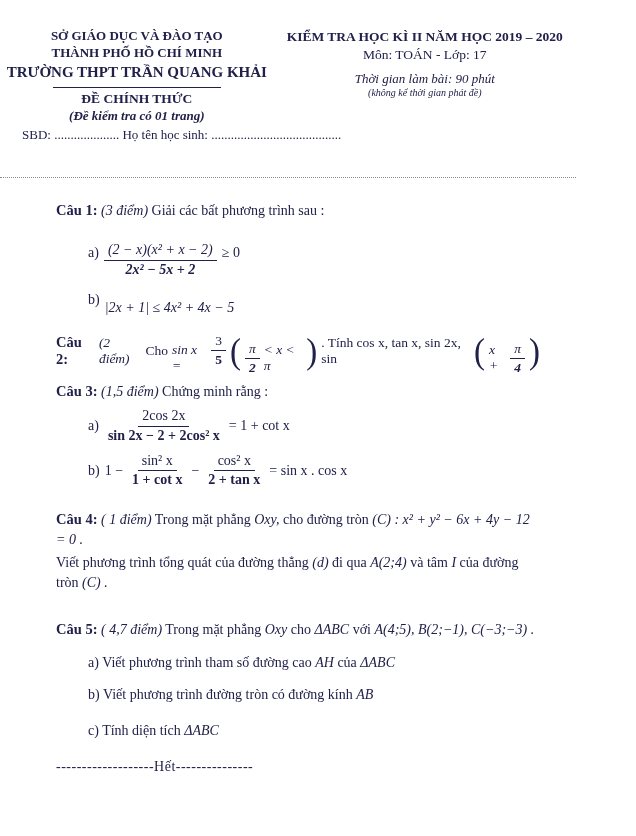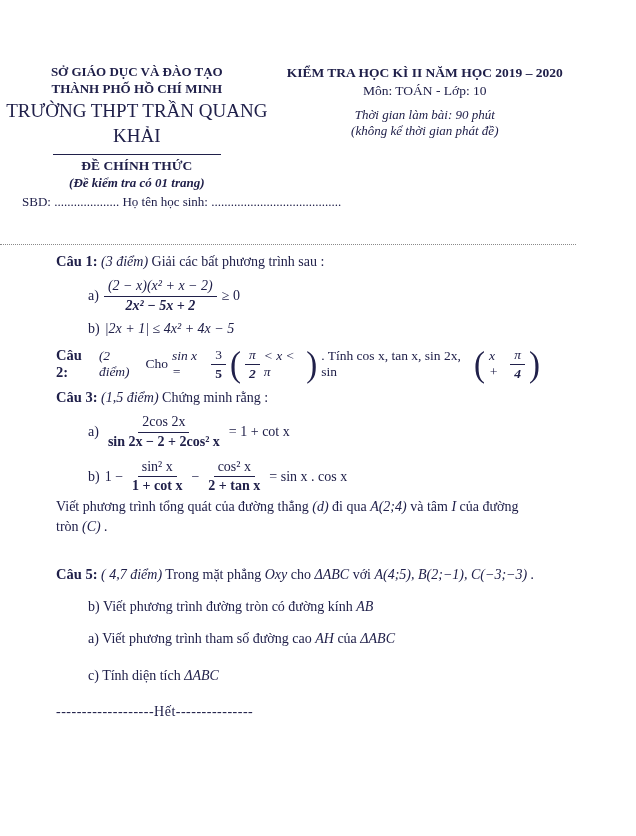--- a/index.html
+++ b/index.html
@@ -2,51 +2,51 @@
 <html><head>
 <meta charset="utf-8">
 <style>
   * { box-sizing: border-box; margin: 0; padding: 0; }
   html, body { background: #ffffff; }
   body {
     width: 636px; height: 836px;
     font-family: "Liberation Serif", serif;
     color: #20204a;
   }
-  .page { width: 576px; height: 836px; padding-top: 64px; overflow: hidden; position: relative; }
+  .page { width: 576px; height: 836px; padding-top: 28px; overflow: hidden; position: relative; }
 
   
   .header { display: flex; }
   .h-left { width: 47.5%; text-align: center; }
   .dept { font-size: 13px; font-weight: bold; line-height: 1.3; }
-  .school { font-size: 19px; font-weight: normal; line-height: 1.35; }
+  .school { font-size: 15px; font-weight: bold; line-height: 1.35; }
   .rule { width: 168px; border-top: 1.7px solid #20204a; margin: 5px auto 3px auto; }
   .exam-type { font-size: 13.5px; font-weight: bold; line-height: 1.25; }
   .exam-note { font-size: 13px; font-weight: bold; font-style: italic; line-height: 1.25; }
   .sbd { font-size: 13px; text-align: left; padding-left: 22px; white-space: nowrap; margin-top: 3px; }
   .h-right { width: 52.5%; text-align: center; }
   .r-title { font-size: 13.5px; font-weight: bold; line-height: 1.3; }
   .r-subject { font-size: 13.5px; margin-top: 1px; }
   .r-duration { font-size: 13px; font-style: italic; margin-top: 8px; }
-  .r-note { font-size: 13px; font-style: italic; }
+  .r-note { font-size: 10px; font-style: italic; }
 
   .dotted-sep { border-top: 1.5px dotted #8a8a8a; margin-top: 34px; }
 
   
   .qbody { padding-left: 56px; padding-right: 36px; font-size: 14px; }
-  .qhead { margin-top: 7px; line-height: 1.35; }
+  .qhead { margin-top: 23px; line-height: 1.35; }
   .qlabel { font-weight: bold; font-size: 14.5px; }
   .qpoints { font-style: italic; }
   .indent { margin-left: 32px; }
   .mrow { display: flex; align-items: center; gap: 5px; }
   .mrow.tight { gap: 4px; font-size: 13.5px; }
   .frac { display: inline-flex; flex-direction: column; align-items: center; line-height: 1.2; }
   .frac .num { border-bottom: 1.3px solid currentColor; padding: 0 4px 1px 4px; }
   .frac .den { padding: 1px 4px 0 4px; font-weight: bold; }
-  .mi { font-style: italic; }
+  .mi { font-style: italic; margin-top: 15px; }
   .bigp { font-size: 33px; line-height: 0.55; transform: scaleY(1.1); font-weight: 400; display: inline-block; }
   .qline { margin-top: 2px; line-height: 1.45; }
   .mt6  { margin-top: 6px; }
   .mt8  { margin-top: 8px; }
   .mt10 { margin-top: 10px; }
   .mt12 { margin-top: 12px; }
   .mt16 { margin-top: 16px; }
   .mt20 { margin-top: 20px; }
   .mt26 { margin-top: 26px; }
   .end-line { text-align: left; margin-top: 18px; font-size: 14px; letter-spacing: 0.5px; }
@@ -61,21 +61,21 @@
       <div class="dept">SỞ GIÁO DỤC VÀ ĐÀO TẠO</div>
       <div class="dept">THÀNH PHỐ HỒ CHÍ MINH</div>
       <div class="school">TRƯỜNG THPT TRẦN QUANG KHẢI</div>
       <div class="rule"></div>
       <div class="exam-type">ĐỀ CHÍNH THỨC</div>
       <div class="exam-note">(Đề kiểm tra có 01 trang)</div>
       <div class="sbd">SBD: .................... Họ tên học sinh: ........................................</div>
     </div>
     <div class="h-right">
       <div class="r-title">KIỂM TRA HỌC KÌ II NĂM HỌC 2019 – 2020</div>
-      <div class="r-subject">Môn: TOÁN - Lớp: 10</div>
+      <div class="r-subject">Môn: TOÁN - Lớp: 17</div>
       <div class="r-duration">Thời gian làm bài: 90 phút</div>
       <div class="r-note">(không kể thời gian phát đề)</div>
     </div>
   </div>
 
   <div class="dotted-sep"></div>
 
   <div class="qbody">
 
     <p class="qhead">
@@ -143,20 +143,29 @@
         <span class="den">1 + cot x</span>
       </span>
       <span>−</span>
       <span class="frac">
         <span class="num">cos² x</span>
         <span class="den">2 + tan x</span>
       </span>
       <span>= sin x . cos x</span>
     </div>
 
+    <p class="qline mt20">
+      <span class="qlabel">Câu 4:</span>
+      <span class="qpoints">( 1 điểm)</span>
+      <span>Trong mặt phẳng</span>
+      <span class="mi">Oxy,</span>
+      <span>cho đường tròn</span>
+      <span class="mi">(C) :</span>
+      <span class="mi">x² + y² − 6x + 4y − 12 = 0 .</span>
+    </p>
     <p class="qline">
       <span>Viết phương trình tổng quát của đường thẳng</span>
       <span class="mi">(d)</span>
       <span>đi qua</span>
       <span class="mi">A(2;4)</span>
       <span>và tâm</span>
       <span class="mi">I</span>
       <span>của đường tròn</span>
       <span class="mi">(C) .</span>
     </p>
@@ -165,31 +174,31 @@
       <span class="qlabel">Câu 5:</span>
       <span class="qpoints">( 4,7 điểm)</span>
       <span>Trong mặt phẳng</span>
       <span class="mi">Oxy</span>
       <span>cho</span>
       <span class="mi">ΔABC</span>
       <span>với</span>
       <span class="mi">A(4;5), B(2;−1), C(−3;−3) .</span>
     </p>
     <p class="qline indent mt12">
-      <span>b)</span>
-      <span>Viết phương trình đường tròn có đường kính</span>
-      <span class="mi">AB</span>
-    </p>
-    <p class="qline indent mt12">
       <span>a)</span>
       <span>Viết phương trình tham số đường cao</span>
       <span class="mi">AH</span>
       <span>của</span>
       <span class="mi">ΔABC</span>
     </p>
+    <p class="qline indent mt12">
+      <span>b)</span>
+      <span>Viết phương trình đường tròn có đường kính</span>
+      <span class="mi">AB</span>
+    </p>
     <p class="qline indent mt16">
       <span>c)</span>
       <span>Tính diện tích</span>
       <span class="mi">ΔABC</span>
     </p>
 
     <p class="end-line">-------------------Hết---------------</p>
   </div>
 
 </div>

